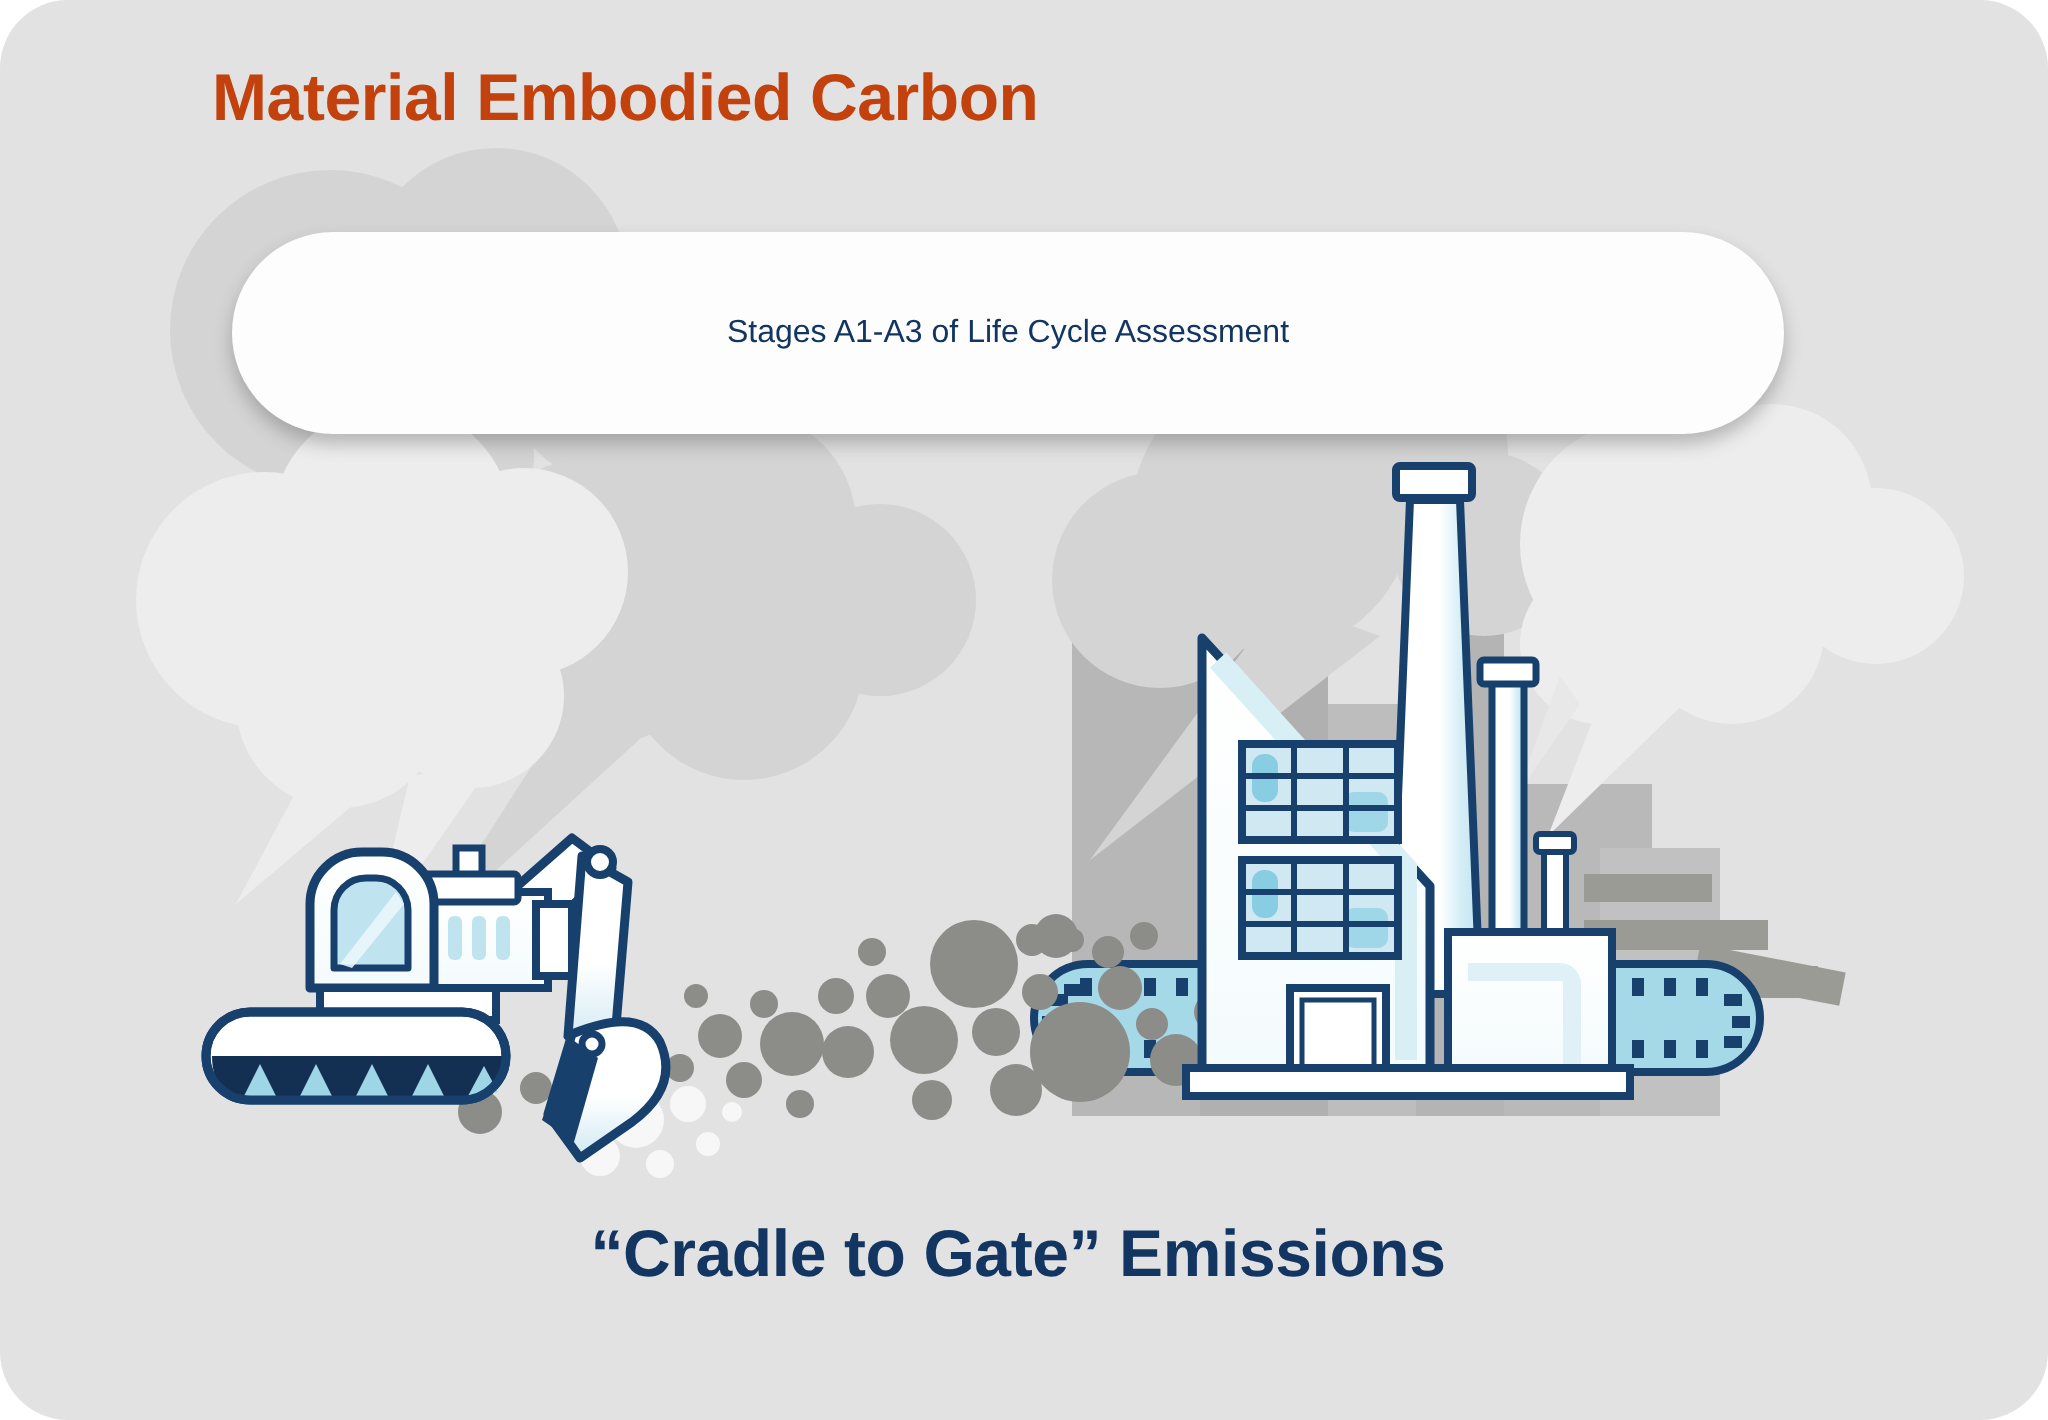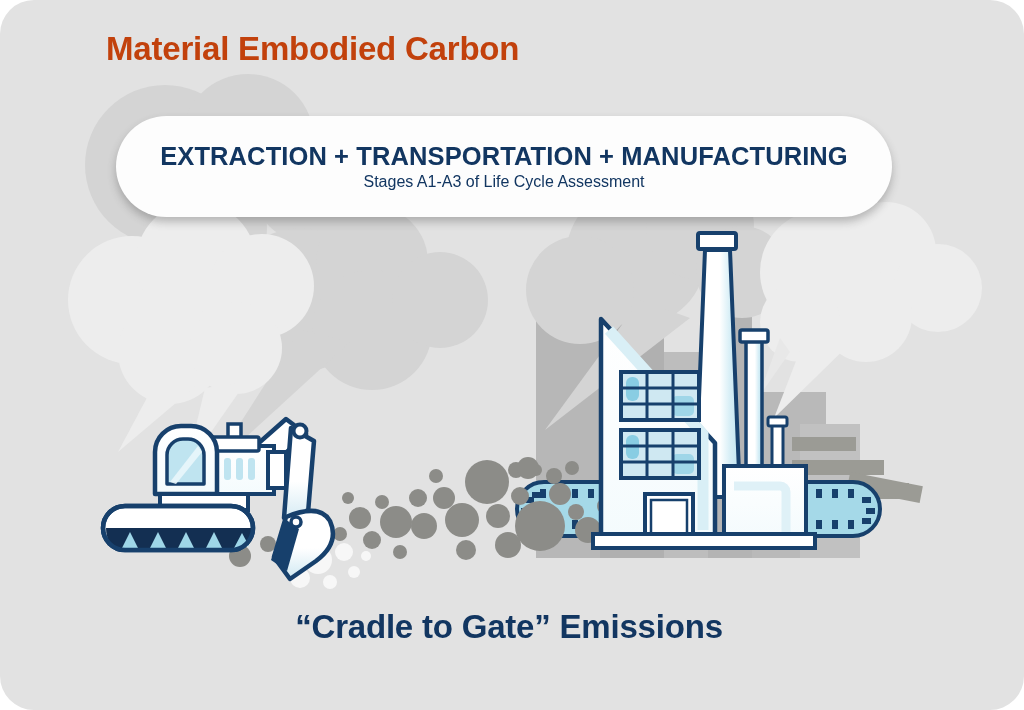--- a/index.html
+++ b/index.html
@@ -370,19 +370,18 @@
           <rect x="103" y="506" width="150" height="44" rx="22" ry="22" fill="none" stroke="#17406c" stroke-width="4.5"></rect>
         </g>
       </g>
 
     </g>
   </svg>
 
   <div class="title">Material Embodied Carbon</div>
 
   <div class="banner">
-    <div class="banner-line1">EXTRACTION + TRANSPORTATION + MANUFACTURING</div>
     <div class="banner-line2">Stages A1-A3 of Life Cycle Assessment</div>
   </div>
 
   <div class="caption">“Cradle to Gate” Emissions</div>
 
 </div>
 
 </body></html>

